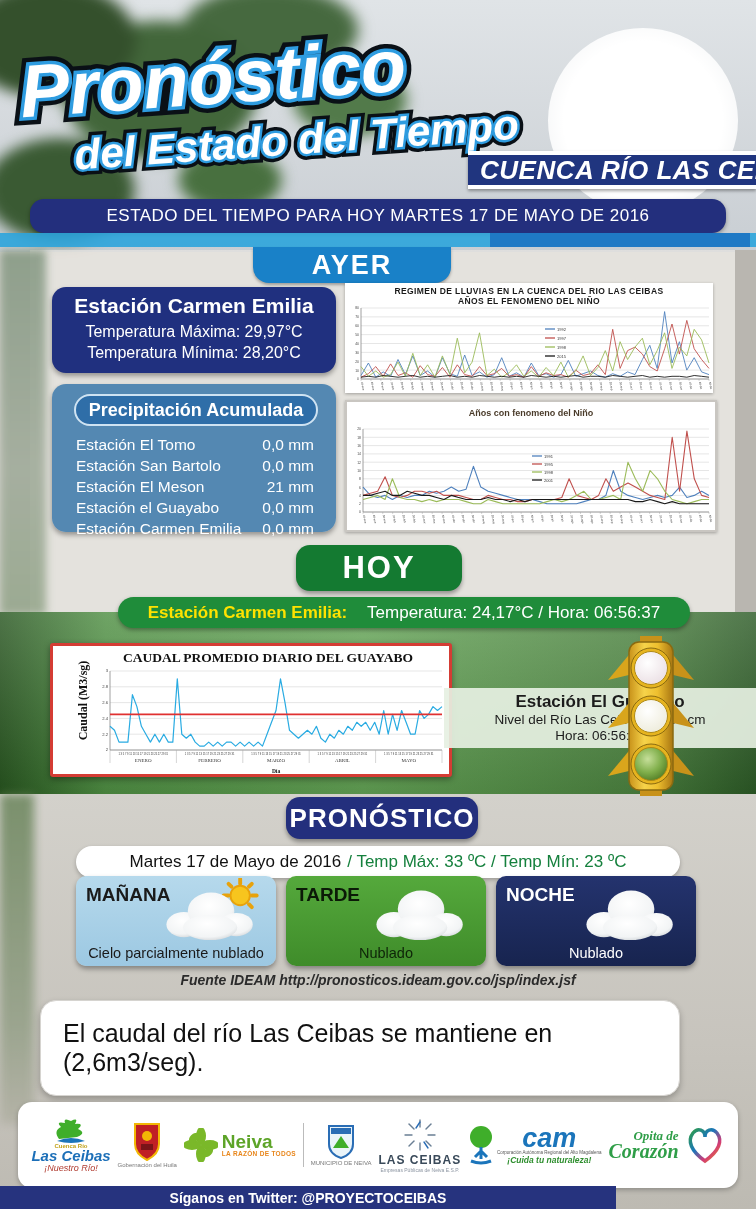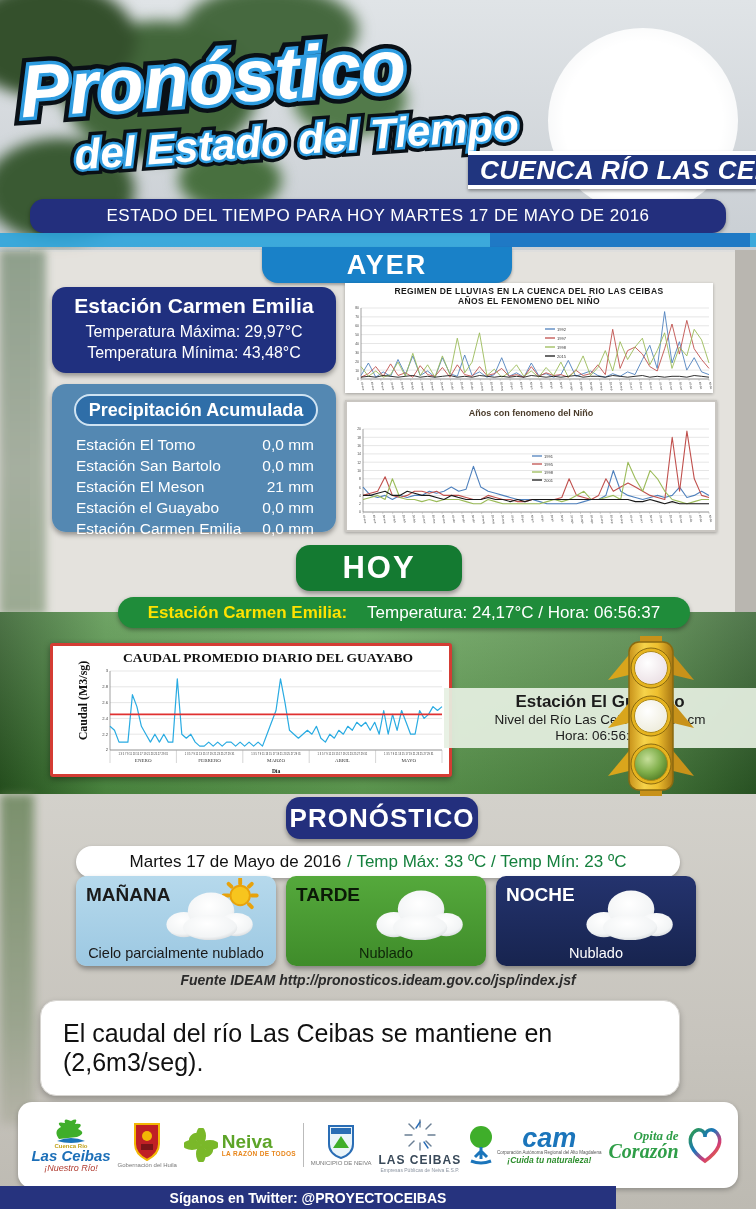--- a/index.html
+++ b/index.html
@@ -43,21 +43,21 @@
      justify-content:flex-start;padding-left:12px;box-sizing:border-box;
      box-shadow:0 2px 3px rgba(0,0,0,.35);}
   #region-banner span{color:#fff;font-weight:bold;font-style:italic;font-size:26px;letter-spacing:.5px;white-space:nowrap;}
   #date-bar{left:30px;top:199px;width:696px;height:34px;background:#232f7d;border-radius:14px;
      display:flex;align-items:center;justify-content:center;box-shadow:0 2px 4px rgba(0,0,0,.35);}
   #date-bar span{color:#fff;font-size:17px;letter-spacing:.5px;}
   #blue-strip{left:0;top:233px;width:756px;height:14px;background:rgba(44,164,220,.9);}
   #blue-strip .seg{position:absolute;left:490px;top:0;width:260px;height:14px;background:#1f79c5;}
 
   
-  #ayer-pill{left:262px;top:247px;width:250px;height:36px;background:#1981c8;border-radius:0 0 16px 16px;
+  #ayer-pill{left:253px;top:247px;width:198px;height:36px;background:#1981c8;border-radius:0 0 16px 16px;
      display:flex;align-items:center;justify-content:center;box-shadow:0 2px 3px rgba(0,0,0,.3);}
   #ayer-pill span{color:#fff;font-weight:bold;font-size:27px;letter-spacing:2px;}
   #station-box{left:52px;top:287px;width:284px;height:86px;background:#20307f;border-radius:14px;
      color:#fff;text-align:center;box-shadow:0 3px 5px rgba(0,0,0,.35);padding-top:7px;box-sizing:border-box;}
   #station-box .bt{font-size:21px;font-weight:bold;margin-bottom:3px;}
   #station-box .bl{font-size:16px;line-height:21px;}
   #precip-box{left:52px;top:384px;width:284px;height:148px;background:rgba(64,123,172,.88);
      border-radius:14px;box-shadow:0 3px 5px rgba(0,0,0,.35);}
   #precip-pill{position:absolute;left:22px;top:10px;width:240px;height:28px;background:#2f6ea8;
      border:2px solid #cfe3f2;border-radius:999px;display:flex;align-items:center;justify-content:center;}
@@ -222,21 +222,21 @@
   <div class="seg"></div>
 </div>
 
 <div class="abs" id="ayer-pill">
   <span>AYER</span>
 </div>
 
 <div class="abs" id="station-box">
   <div class="bt">Estación Carmen Emilia</div>
   <div class="bl">Temperatura Máxima: 29,97°C</div>
-  <div class="bl">Temperatura Mínima: 43,48°C</div>
+  <div class="bl">Temperatura Mínima: 28,20°C</div>
 </div>
 
 <div class="abs" id="precip-box">
   <div id="precip-pill">
     <span>Precipitación Acumulada</span>
   </div>
   <div class="precip-row" style="top:52px">
     <span>Estación El Tomo</span>
     <span>0,0 mm</span>
   </div>

